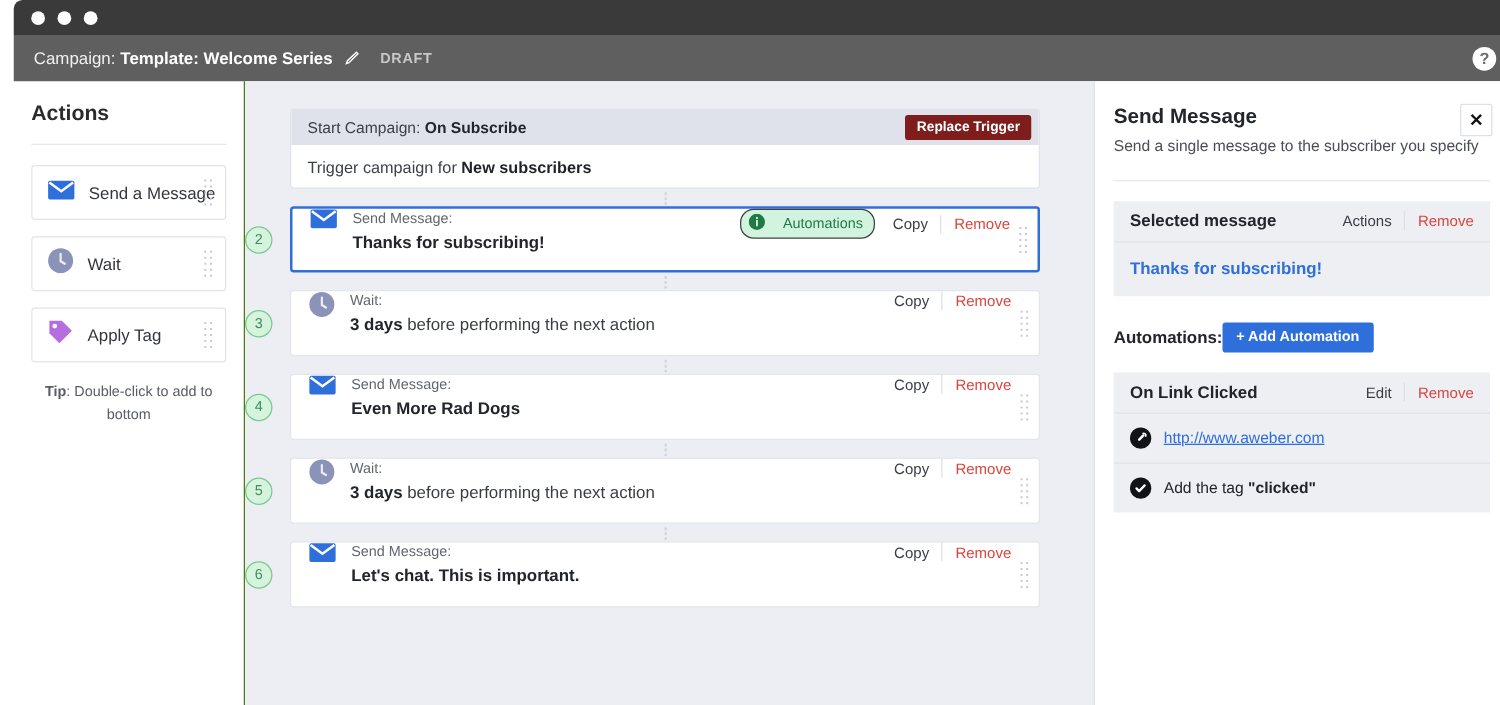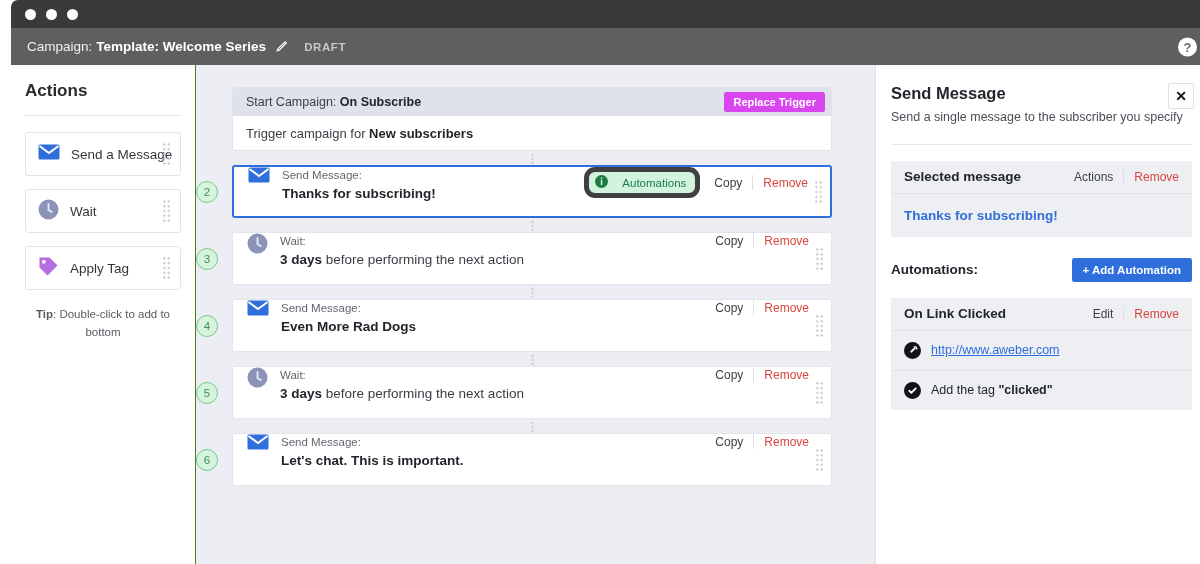--- a/index.html
+++ b/index.html
@@ -71,21 +71,21 @@
     border: 1px solid #e0e3e9; border-radius: 3px; overflow: hidden;
     width: 600px;
   }
   .trigger-head {
     background: #dfe2ea; height: 28px; display: flex; align-items: center;
     padding: 0 6px 0 13px; justify-content: space-between;
   }
   .trigger-head .t { font-size: 12.5px; color: #3c4049; }
   .trigger-head .t b { font-weight: bold; color: #22252b; }
   .replace-btn {
-    background: #d946ef; color: #fff; font-size: 11px; font-weight: bold;
+    background: #7f1d1d; color: #fff; font-size: 11px; font-weight: bold;
     padding: 4px 9px; border-radius: 2.5px; cursor: pointer; white-space: nowrap;
   }
   .trigger-body { height: 34px; display: flex; align-items: center; padding-left: 13px; font-size: 13px; color: #3c4049; }
   .trigger-body b { font-weight: bold; color: #1e2126; }
 
   .connector { height: 14px; width: 600px; margin-left: 36px; display: flex; align-items: center; justify-content: center; }
   .connector i {
     display: block; width: 3px; height: 11px;
     background-image: radial-gradient(#cfd3da 1px, transparent 1.2px);
     background-size: 3px 4px;
@@ -108,21 +108,21 @@
   .step-kicker { font-size: 11.5px; color: #62666e; line-height: 1.5; }
   .step-main { font-size: 13.5px; color: #22252b; line-height: 1.45; }
   .step-main b { font-weight: bold; }
   .step-main .norm { font-weight: normal; color: #3a3d44; }
   .step-actions { position: absolute; right: 22px; display: flex; align-items: center; gap: 10px; }
   .lnk { font-size: 12px; color: #3b3e45; cursor: pointer; }
   .lnk.danger { color: #d9453f; }
   .vsep { width: 1px; height: 15px; background: #dcdfe5; }
   .pill {
     display: flex; align-items: center; gap: 14px;
-    background: #d2f4de; border: 5px solid #404040; border-radius: 11px;
+    background: #d2f4de; border: 1px solid #404040; border-radius: 11px;
     padding: 3px 9px 3px 6px; font-size: 11.5px; color: #1f7a45; cursor: pointer; margin-right: 4px;
   }
 
   
   .panel { width: 335px; background: #ffffff; flex-shrink: 0; padding: 19px 19px 0 15px; position: relative; }
   .panel-title { font-size: 16.5px; font-weight: bold; color: #22252b; }
   .panel-sub { font-size: 12.5px; color: #4a4e56; margin-top: 6px; line-height: 1.4; }
   .close-btn {
     position: absolute; right: 17px; top: 18px; width: 26px; height: 26px;
     border: 1px solid #dcdfe5; background: #fff; border-radius: 2px;
@@ -134,21 +134,21 @@
   .box { background: #edeff3; margin-top: 16px; }
   .box-head {
     height: 33px; display: flex; align-items: center; justify-content: space-between;
     padding: 0 13px; border-bottom: 1px solid #e0e3e9;
   }
   .box-head .h { font-size: 13.5px; font-weight: bold; color: #22252b; }
   .box-head .acts { display: flex; align-items: center; gap: 10px; }
   .box-body { padding: 12px 13px 13px; }
   .msg-link { font-size: 13.5px; font-weight: bold; color: #2f6fdb; cursor: pointer; }
 
-  .auto-head { display: flex; align-items: center; justify-content: space-between; margin-top: 21px; }
+  .auto-head { display: flex; align-items: center; justify-content: flex-start; margin-top: 21px; }
   .auto-head .h { font-size: 13.5px; font-weight: bold; color: #22252b; }
   .add-auto {
     background: #2f6fdb; color: #fff; font-size: 11.5px; font-weight: bold;
     padding: 6px 11px; border-radius: 2.5px; cursor: pointer;
   }
   .auto-row { display: flex; align-items: center; gap: 10px; padding: 11px 13px; }
   .auto-row + .auto-row { border-top: 1px solid #e0e3e9; }
   .auto-url { font-size: 12.5px; color: #2f6fdb; text-decoration: underline; cursor: pointer; }
   .auto-txt { font-size: 12.5px; color: #22252b; }
   .auto-txt b { font-weight: bold; }

